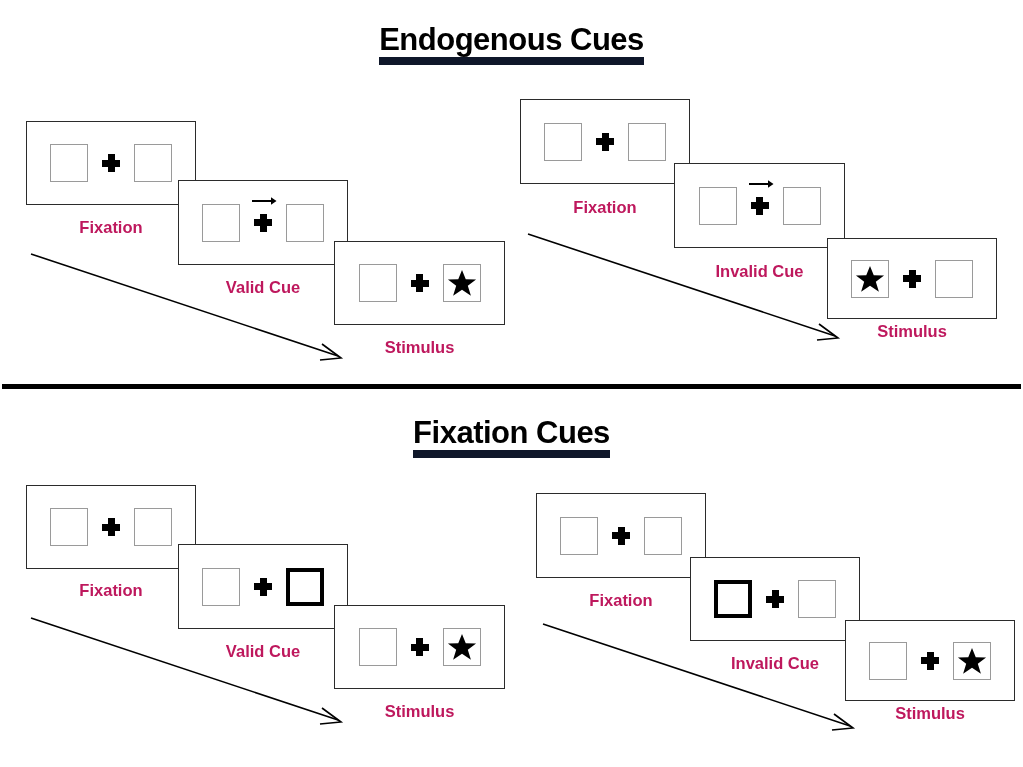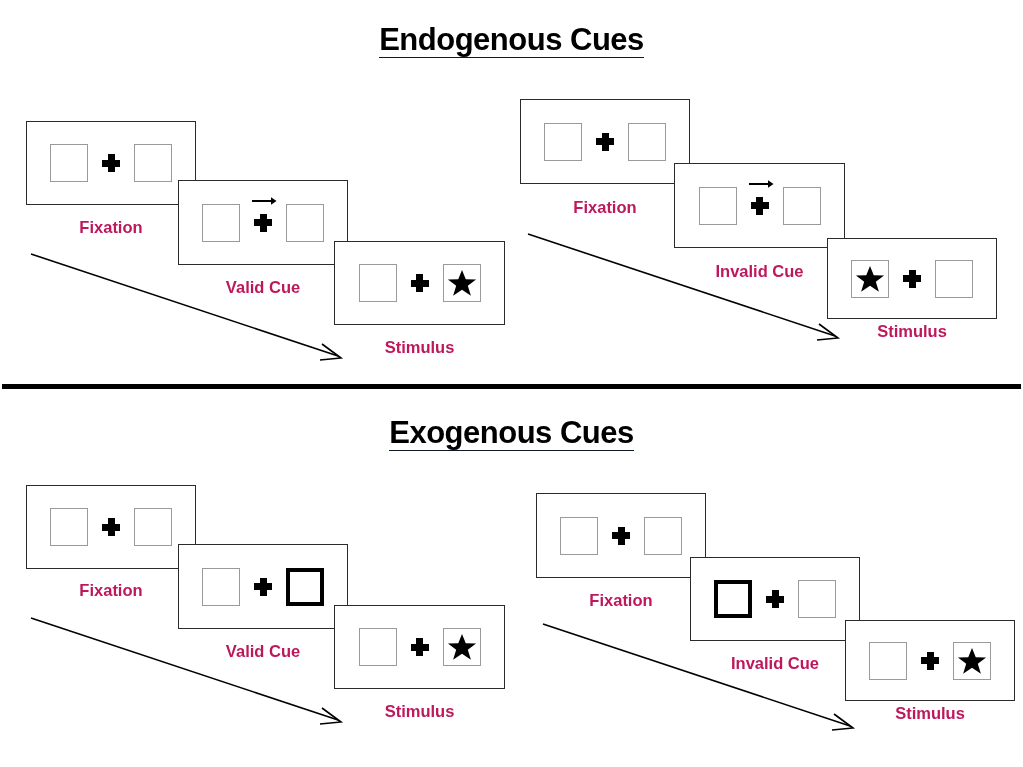--- a/index.html
+++ b/index.html
@@ -26,21 +26,21 @@
     left: 0;
     text-align: center;
     font-weight: bold;
     font-size: 31px;
     letter-spacing: -0.5px;
     line-height: 1;
     color: #000;
   }
   .section-title span.tw {
     display: inline-block;
-    border-bottom: 1px solid #0f172a;
+    border-bottom: 8px solid #0f172a;
     padding-bottom: 2px;
   }
 
   
   .divider {
     position: absolute;
     background: #000;
   }
 
   
@@ -235,21 +235,21 @@
   <div class="flow-arrow" style="left:523px; top:228px; width:330px; height:120px;">
     <svg width="330" height="120" viewBox="0 0 330 120">
       <line x1="5" y1="6" x2="312" y2="108" stroke="#000" stroke-width="1.6"></line>
       <polyline points="296,96 315,110 294,112" fill="none" stroke="#000" stroke-width="1.6"></polyline>
     </svg>
   </div>
 
   <div class="divider" style="left:2px; top:384px; width:1019px; height:5px;"></div>
 
   <div class="section-title" style="top:417px;">
-    <span class="tw">Exogenous Cues</span>
+    <span class="tw">Fixation Cues</span>
   </div>
 
   <div class="panel" style="left:26px; top:485px; width:170px; height:84px;">
     <div class="panel-inner">
       <div class="box"></div>
       <div class="cross"></div>
       <div class="box"></div>
     </div>
   </div>
   <div class="caption" style="left:26px; top:581px; width:170px;">Fixation</div>

